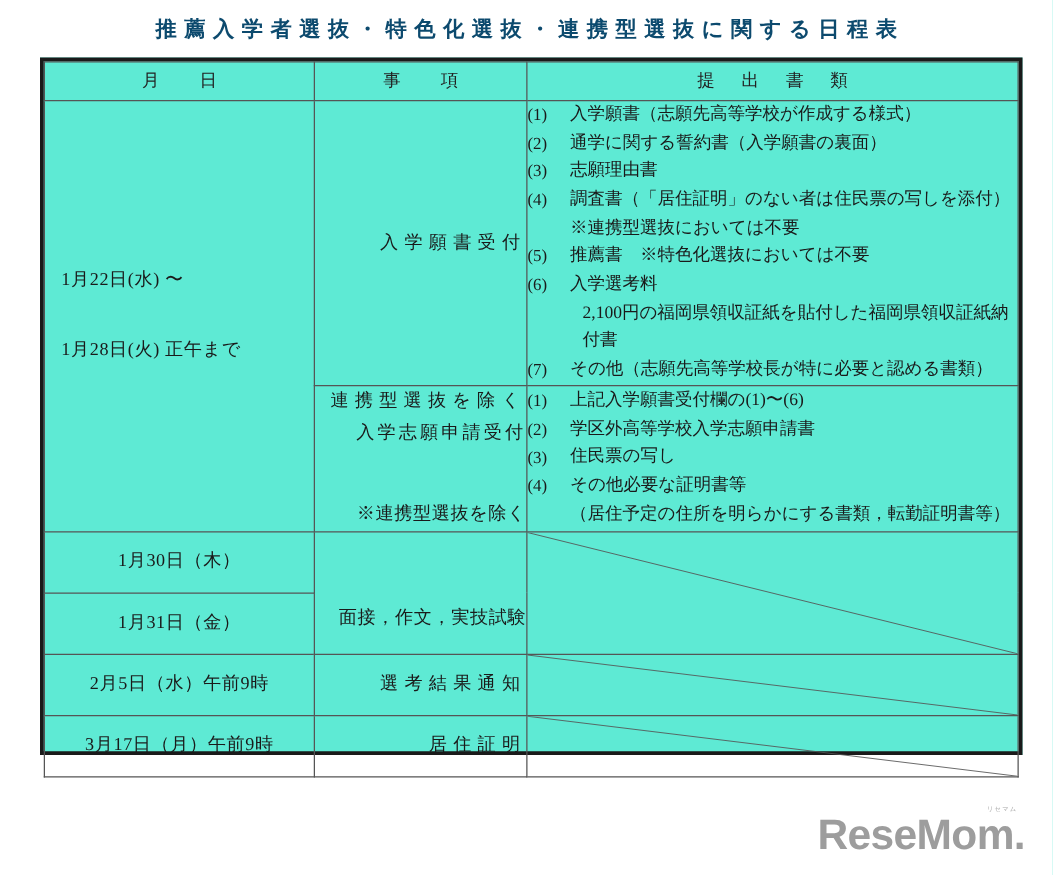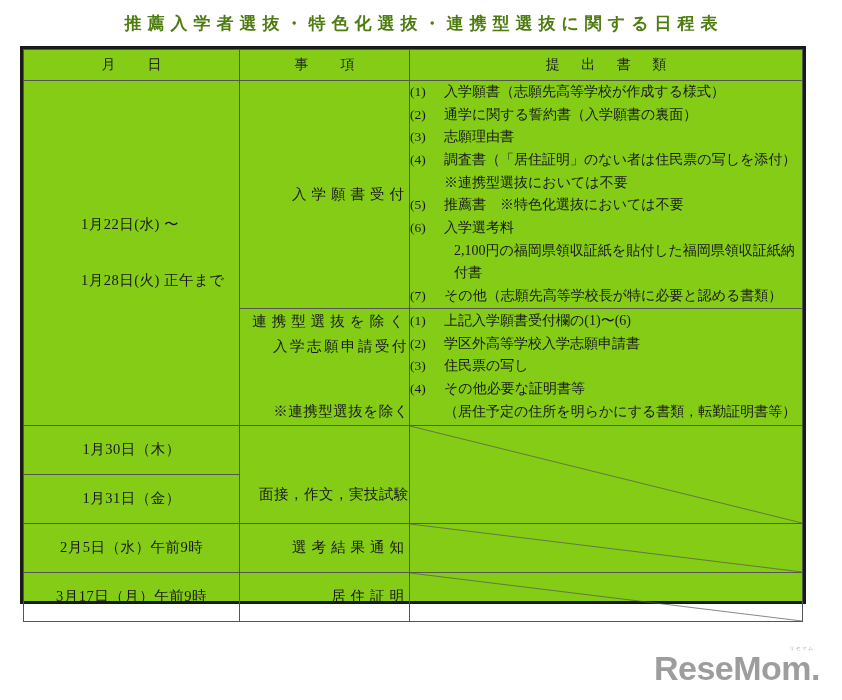--- a/index.html
+++ b/index.html
@@ -20,34 +20,34 @@
   .doc-title {
     position: absolute;
     top: 12px;
     left: 0;
     width: 842px;
     text-align: center;
     font-size: 17px;
     font-weight: bold;
     letter-spacing: 6px;
     text-indent: 6px;
-    color: #4d7c0f;
+    color: #0c4a6e;
     white-space: nowrap;
   }
 
   
   .schedule-table {
     position: absolute;
-    left: 20px;
+    left: 32px;
     top: 46px;
     width: 786px;
     height: 558px;
     border: 3px solid #1a1a1a;
     box-sizing: border-box;
-    background: #84cc16;
+    background: #5eead4;
   }
   .tbl {
     width: 100%;
     height: 100%;
     border-collapse: collapse;
     table-layout: fixed;
   }
   .tbl td, .tbl th {
     border: 1px solid #555;
     padding: 0;
@@ -76,21 +76,21 @@
     font-size: 14.5px;
     color: #1a1a1a;
     letter-spacing: 0.5px;
     line-height: 1.5;
   }
   .date-cell.top-align {
     vertical-align: middle;
     text-align: left;
     padding-left: 13px;
   }
-  .date-line { display: block; margin-left: 44px; }
+  .date-line { display: block; }
   .date-gap { height: 34px; }
 
   
   .event-cell {
     text-align: right;
     font-size: 14.5px;
     color: #1a1a1a;
     line-height: 1.75;
   }
   .ev-spaced {

